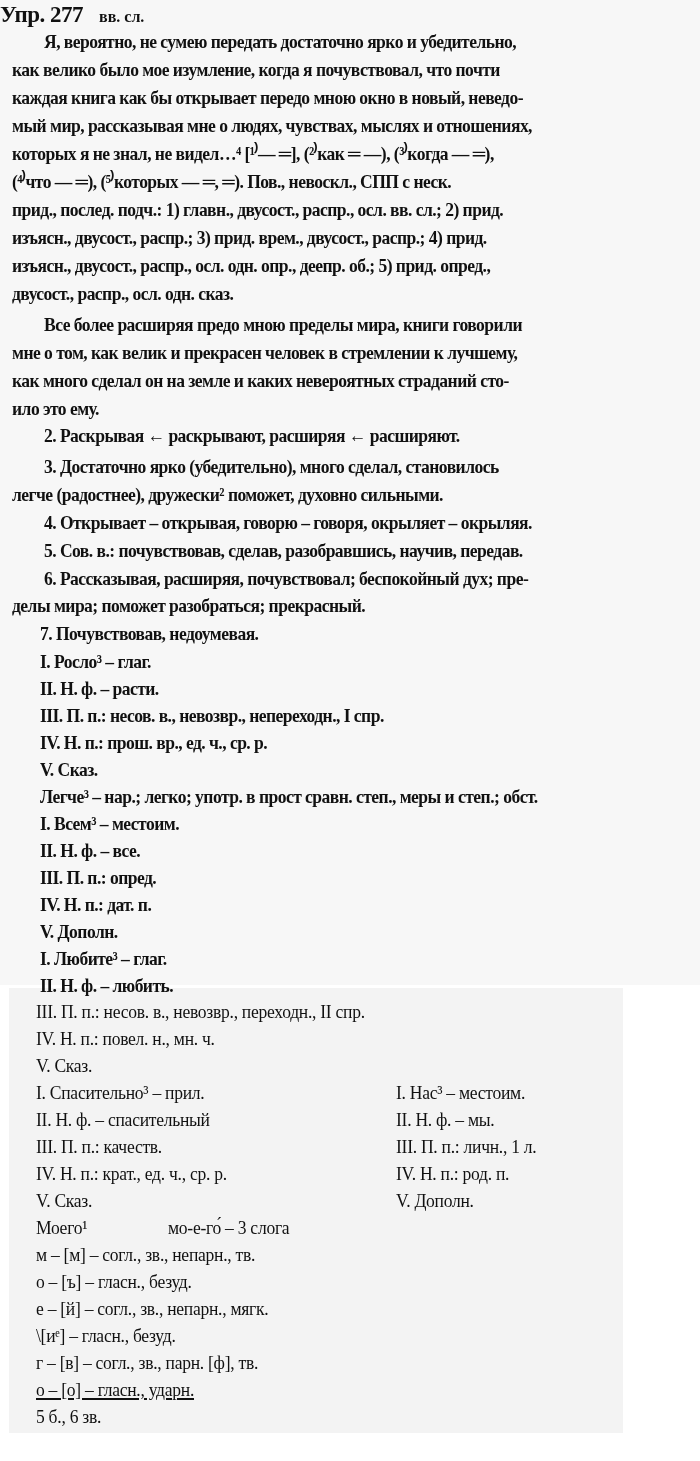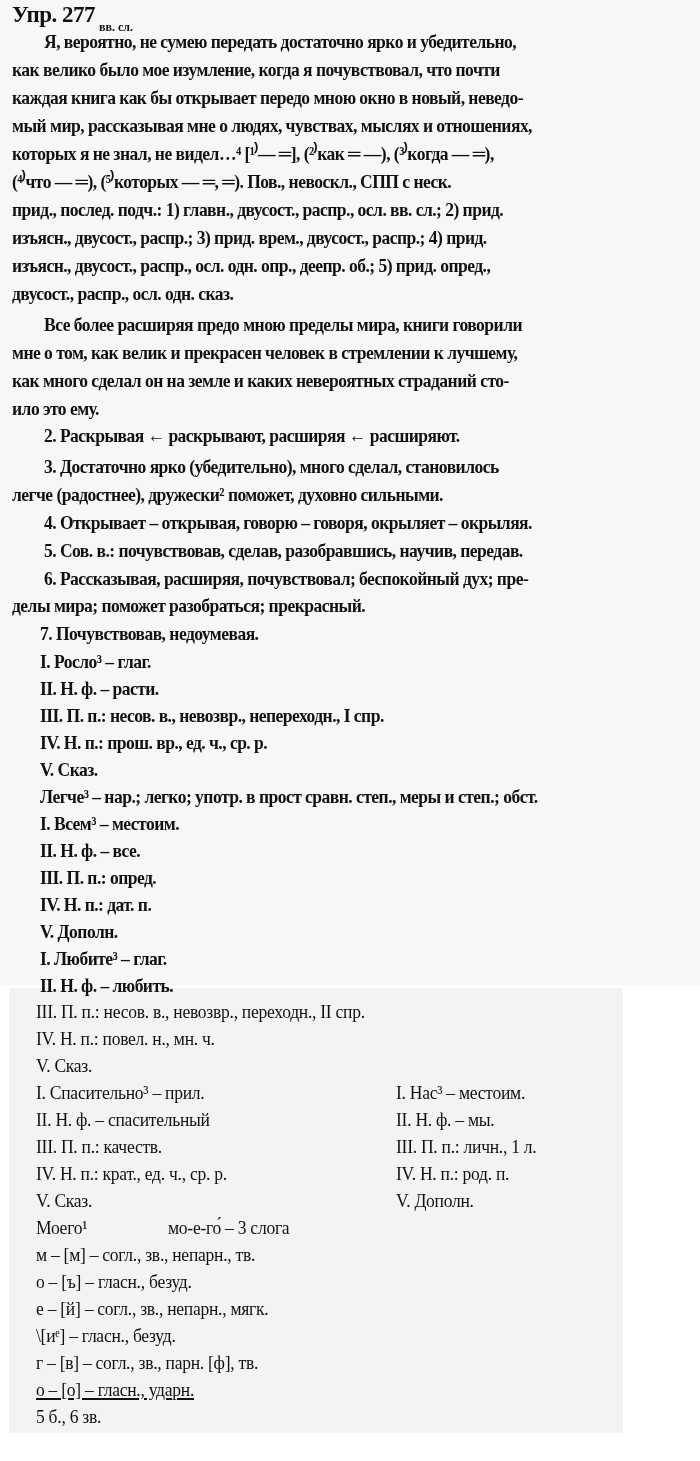--- a/index.html
+++ b/index.html
@@ -12,26 +12,26 @@
   .page-top {
     position: absolute; left: 0; top: 0; width: 700px; height: 985px;
     background: #f7f7f7;
   }
   .page-bottom {
     position: absolute; left: 9px; top: 988px; width: 614px; height: 445px;
     background: #f3f3f3;
   }
   .doc { position: absolute; left: 0; top: 0; width: 700px; }
   .title {
-    position: absolute; left: 12px; top: 2px;
+    position: absolute; left: 0; top: 2px;
     font-family: "Liberation Serif", serif; font-weight: bold; font-size: 23px;
     letter-spacing: -0.5px;
   }
   .vvsl {
-    position: absolute; left: 99px; top: 20px; font-size: 12px; font-weight: bold;
+    position: absolute; left: 99px; top: 8px; font-size: 16px; font-weight: bold;
   }
   .p {
     position: absolute; font-size: 19.5px; line-height: 24px; font-weight: bold;
     letter-spacing: -0.6px; transform: scaleX(0.9); transform-origin: left top;
     white-space: nowrap;
   }
   .p.light { font-weight: normal; letter-spacing: -0.3px; }
   .ul1 { text-decoration: underline; text-decoration-thickness: 1.5px; text-underline-offset: 2px; }
 </style>
 </head>

